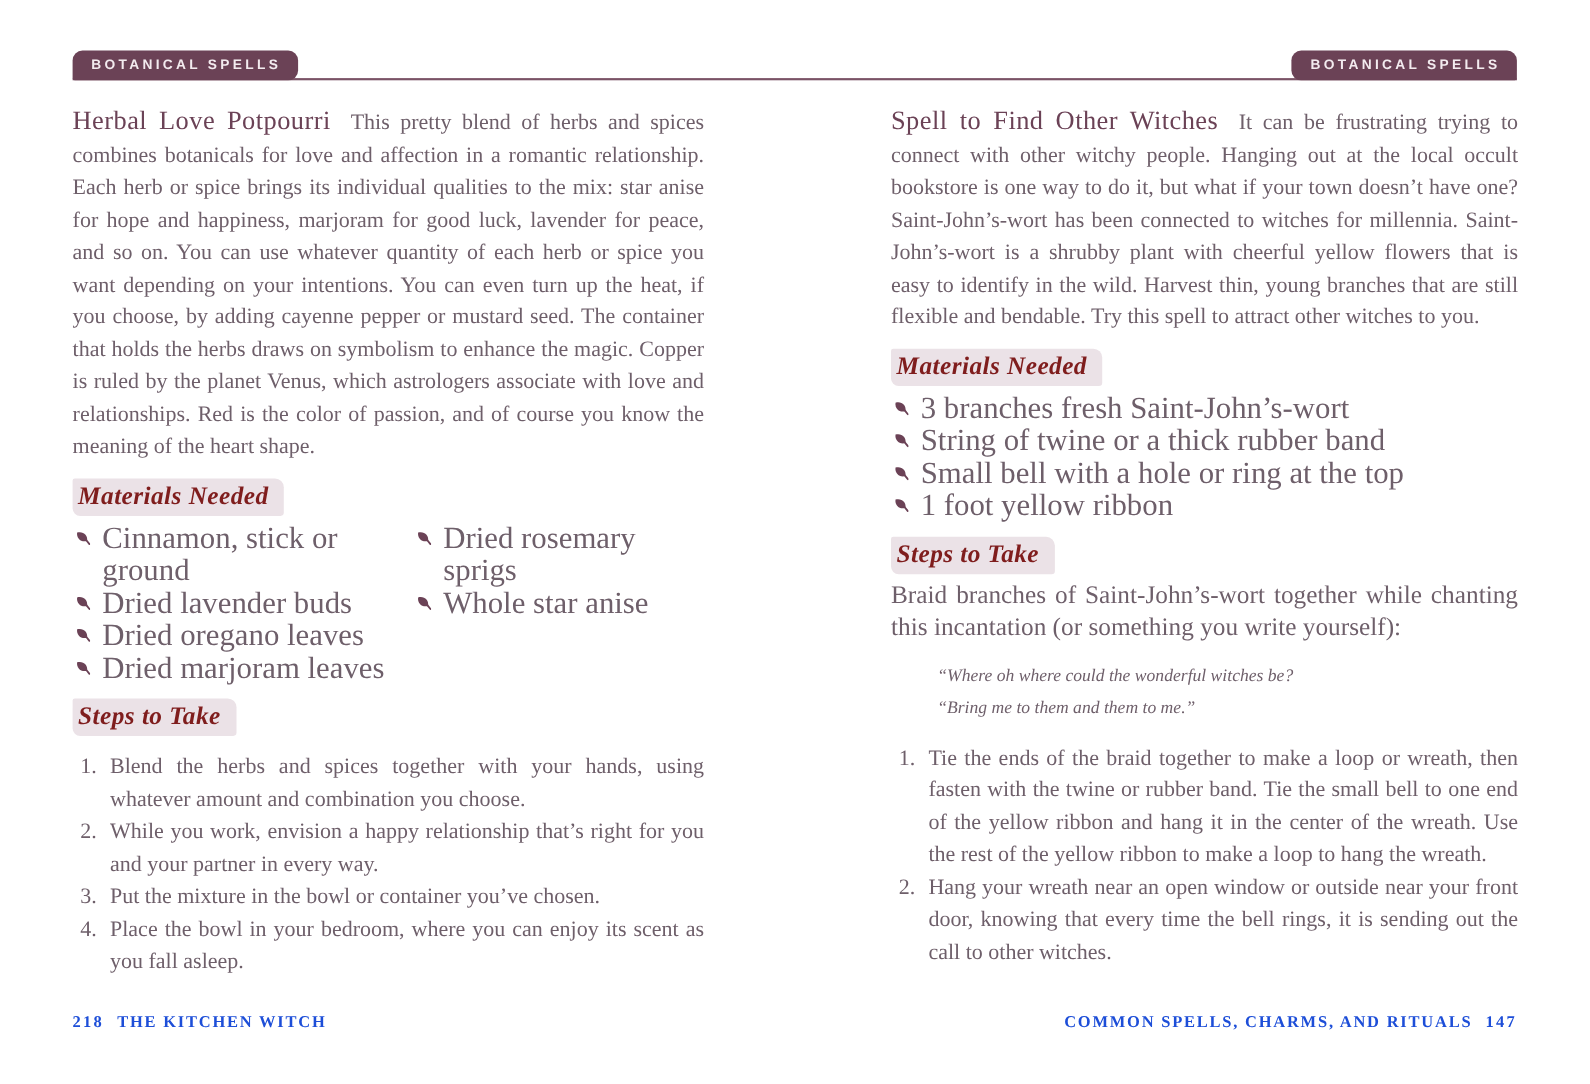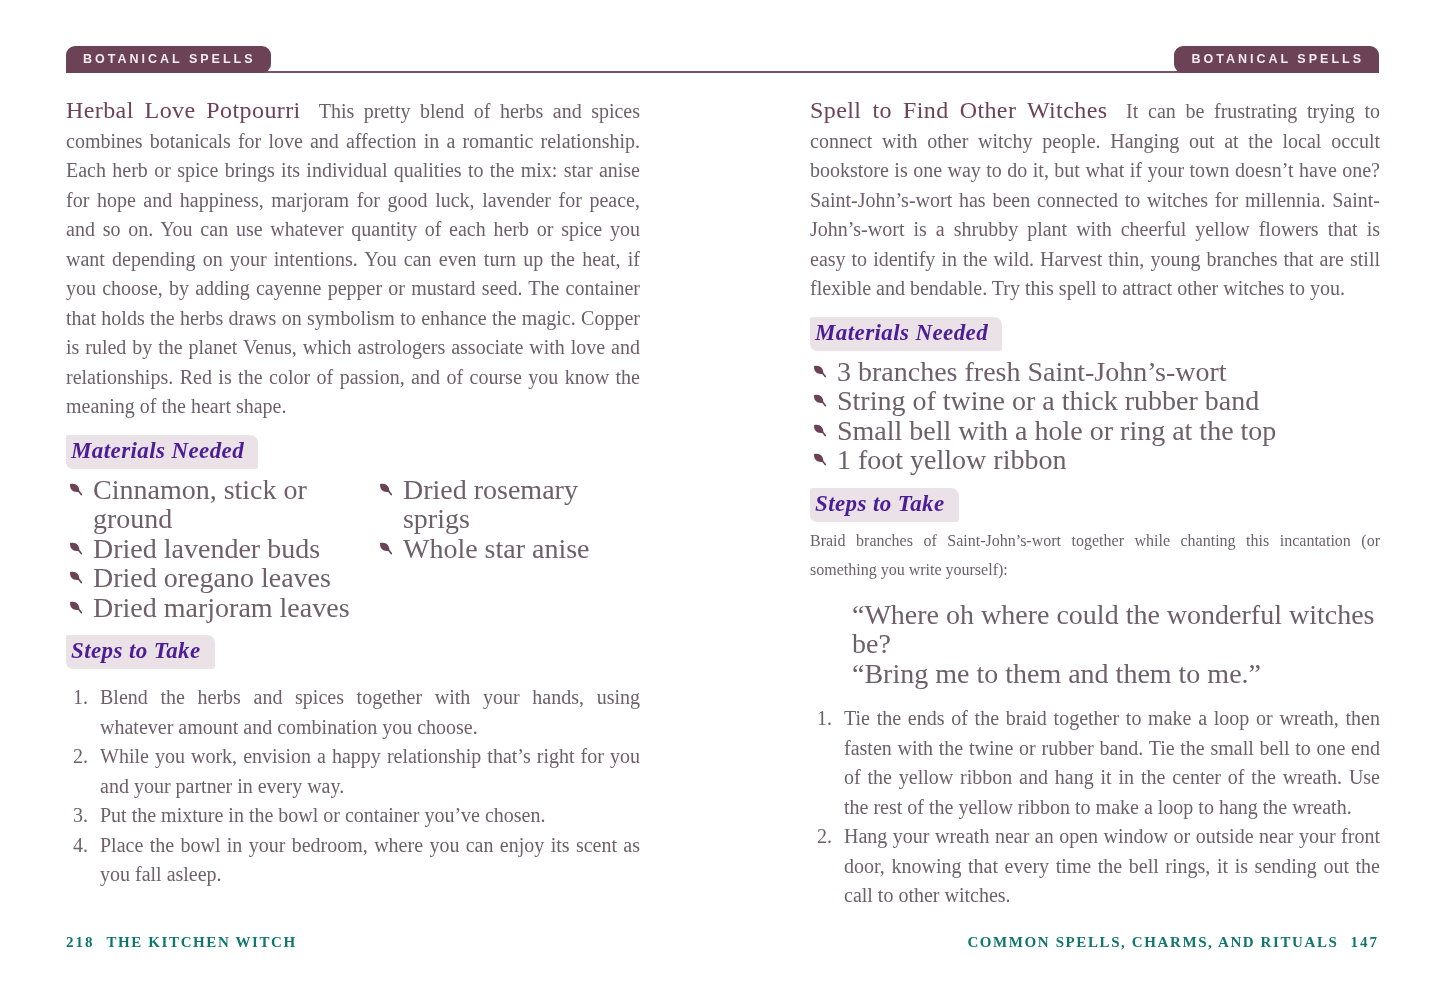--- a/index.html
+++ b/index.html
@@ -61,21 +61,21 @@
 
   .sect-heading {
     margin-top: 13px;
     font-size: 23px;
     line-height: 30px;
   }
   .sect-heading .hl {
     display: inline-block;
     font-style: italic;
     font-weight: 700;
-    color: #4c1d95;
+    color: #7f1d1d;
     letter-spacing: 0.4px;
     background: #ebe2e7;
     padding: 1px 14px 3px 5px;
     border-radius: 2px 8px 3px 7px;
   }
 
   
   .mat-cols { display: flex; margin-top: 6px; }
   .mat-col-1 { width: 54%; }
   .mat-col-2 { width: 46%; }
@@ -113,38 +113,39 @@
   ol.steps li::before {
     content: counter(st) ".";
     position: absolute;
     left: 7px;
     top: 0;
     color: #6e5f6a;
   }
 
   p.steps-intro {
     margin-top: 4px;
-    font-size: 16px;
+    font-size: 23px;
     line-height: 29.5px;
     text-align: justify;
   }
   .incantation {
     margin: 15px 0 16px 42px;
-    font-size: 28px;
+    font-style: italic;
+    font-size: 16px;
     line-height: 29.5px;
   }
 
   
   .footer {
     position: absolute;
-    bottom: 34px;
+    bottom: 46px;
     font-size: 15px;
     font-weight: 700;
     letter-spacing: 1.6px;
-    color: #0f766e;
+    color: #1d4ed8;
     white-space: nowrap;
   }
   .footer-left  { left: 66px; }
   .footer-right { right: 66px; }
   .footer .pgnum { letter-spacing: 2px; }
   .footer .sep { display: inline-block; width: 12px; }
 </style>
 </head>
 <body>
 

